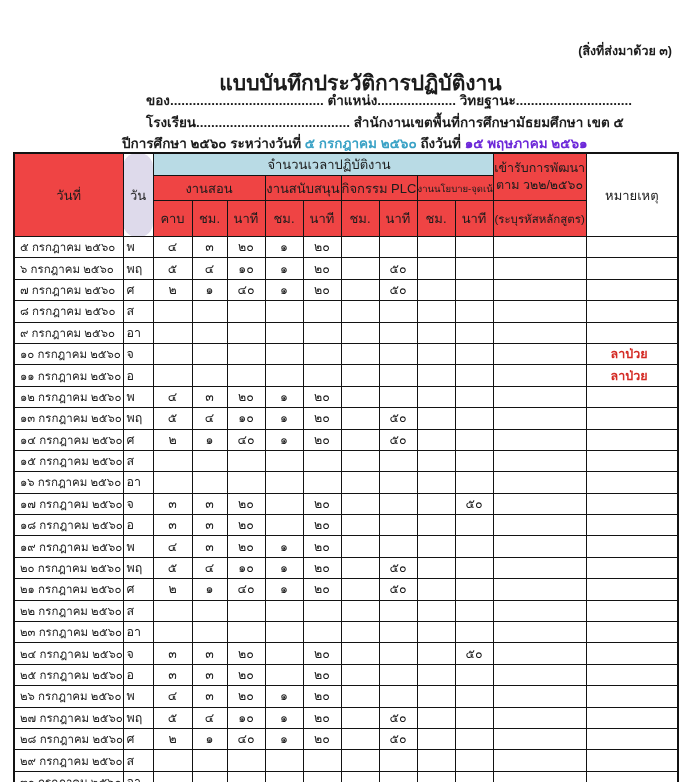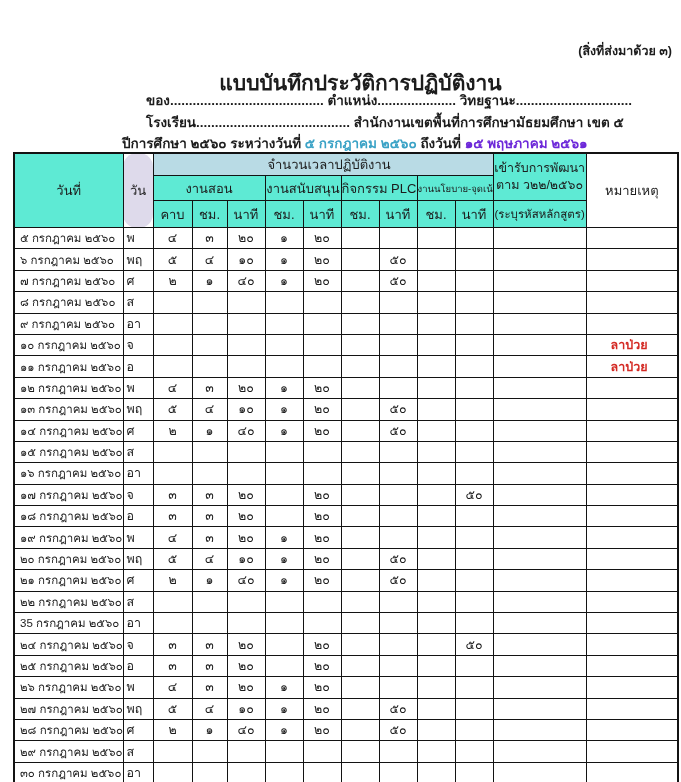--- a/index.html
+++ b/index.html
@@ -21,23 +21,23 @@
     border-collapse:collapse;table-layout:fixed;
     border:2px solid #131313;
   }
   td,th{
     border:1.5px solid #131313;padding:0;font-weight:normal;
     overflow:hidden;white-space:nowrap;vertical-align:middle;
     font-size:13px;text-align:center;
   }
   tr.h1{height:20px;}
   tr.h2{height:25px;}
-  tr.h3{height:27px;}
+  tr.h3{height:36px;}
   tbody tr{height:21.4px;}
-  .bg-peach{background:#5eead4;}
+  .bg-peach{background:#ef4444;}
   .bg-lav{background:#dedaeb;border-radius:14px;}
   .bg-blue{background:#b9dbe5;padding-left:12px;}
   .small-head{font-size:9.5px;}
   .dev-head{font-size:12.5px;line-height:1.35;white-space:nowrap;}
   .dev-sub{font-size:11.5px;}
   .date-cell{text-align:left;padding-left:5px;font-size:11.5px;}
   .day-cell{text-align:left;padding-left:3px;font-size:12.5px;}
   .num-cell{text-align:center;font-size:12.5px;}
   .remark-cell{text-align:left;padding-left:24px;font-size:12.5px;font-weight:bold;}
 </style>
@@ -363,21 +363,21 @@
         <td class="num-cell"></td>
         <td class="num-cell"></td>
         <td class="num-cell"></td>
         <td class="num-cell"></td>
         <td class="num-cell"></td>
         <td class="num-cell"></td>
         <td class="num-cell"></td>
         <td class="remark-cell"></td>
       </tr>
       <tr>
-        <td class="date-cell">35 กรกฎาคม ๒๕๖๐</td>
+        <td class="date-cell">๒๓ กรกฎาคม ๒๕๖๐</td>
         <td class="day-cell">อา</td>
         <td class="num-cell"></td>
         <td class="num-cell"></td>
         <td class="num-cell"></td>
         <td class="num-cell"></td>
         <td class="num-cell"></td>
         <td class="num-cell"></td>
         <td class="num-cell"></td>
         <td class="num-cell"></td>
         <td class="num-cell"></td>

